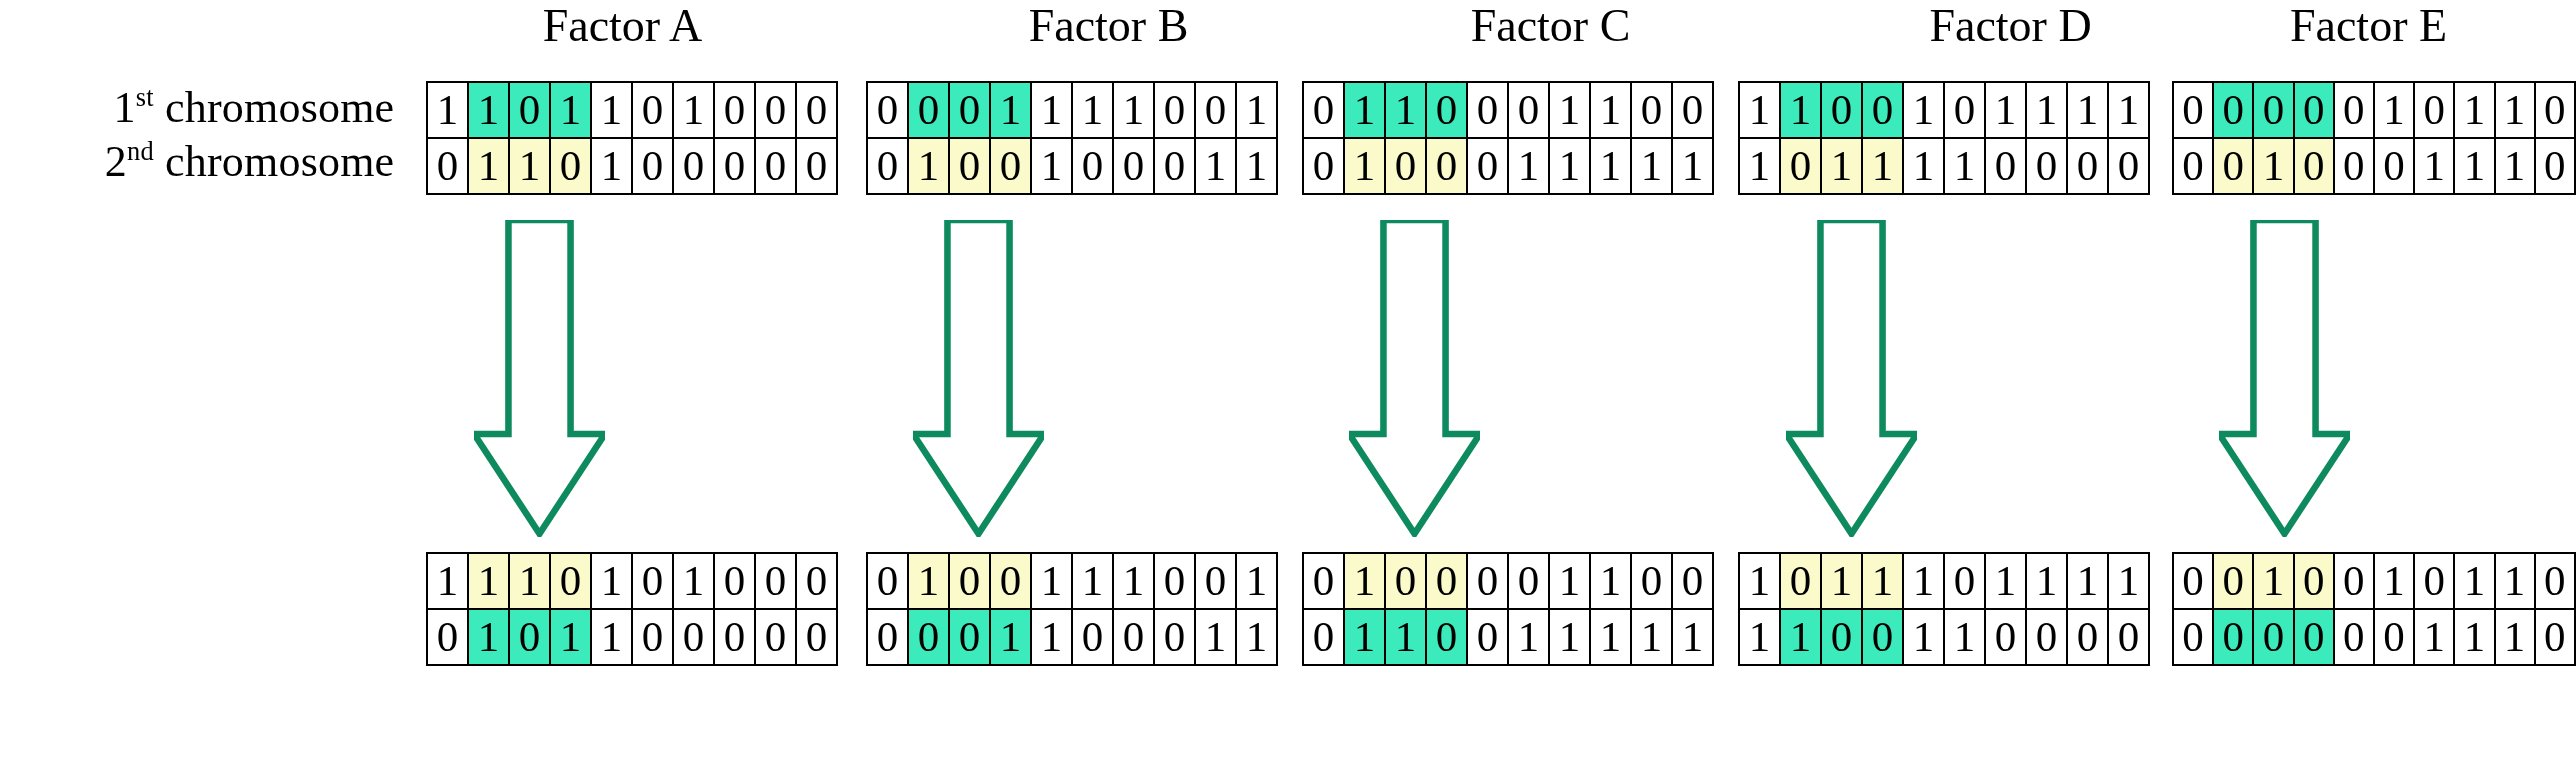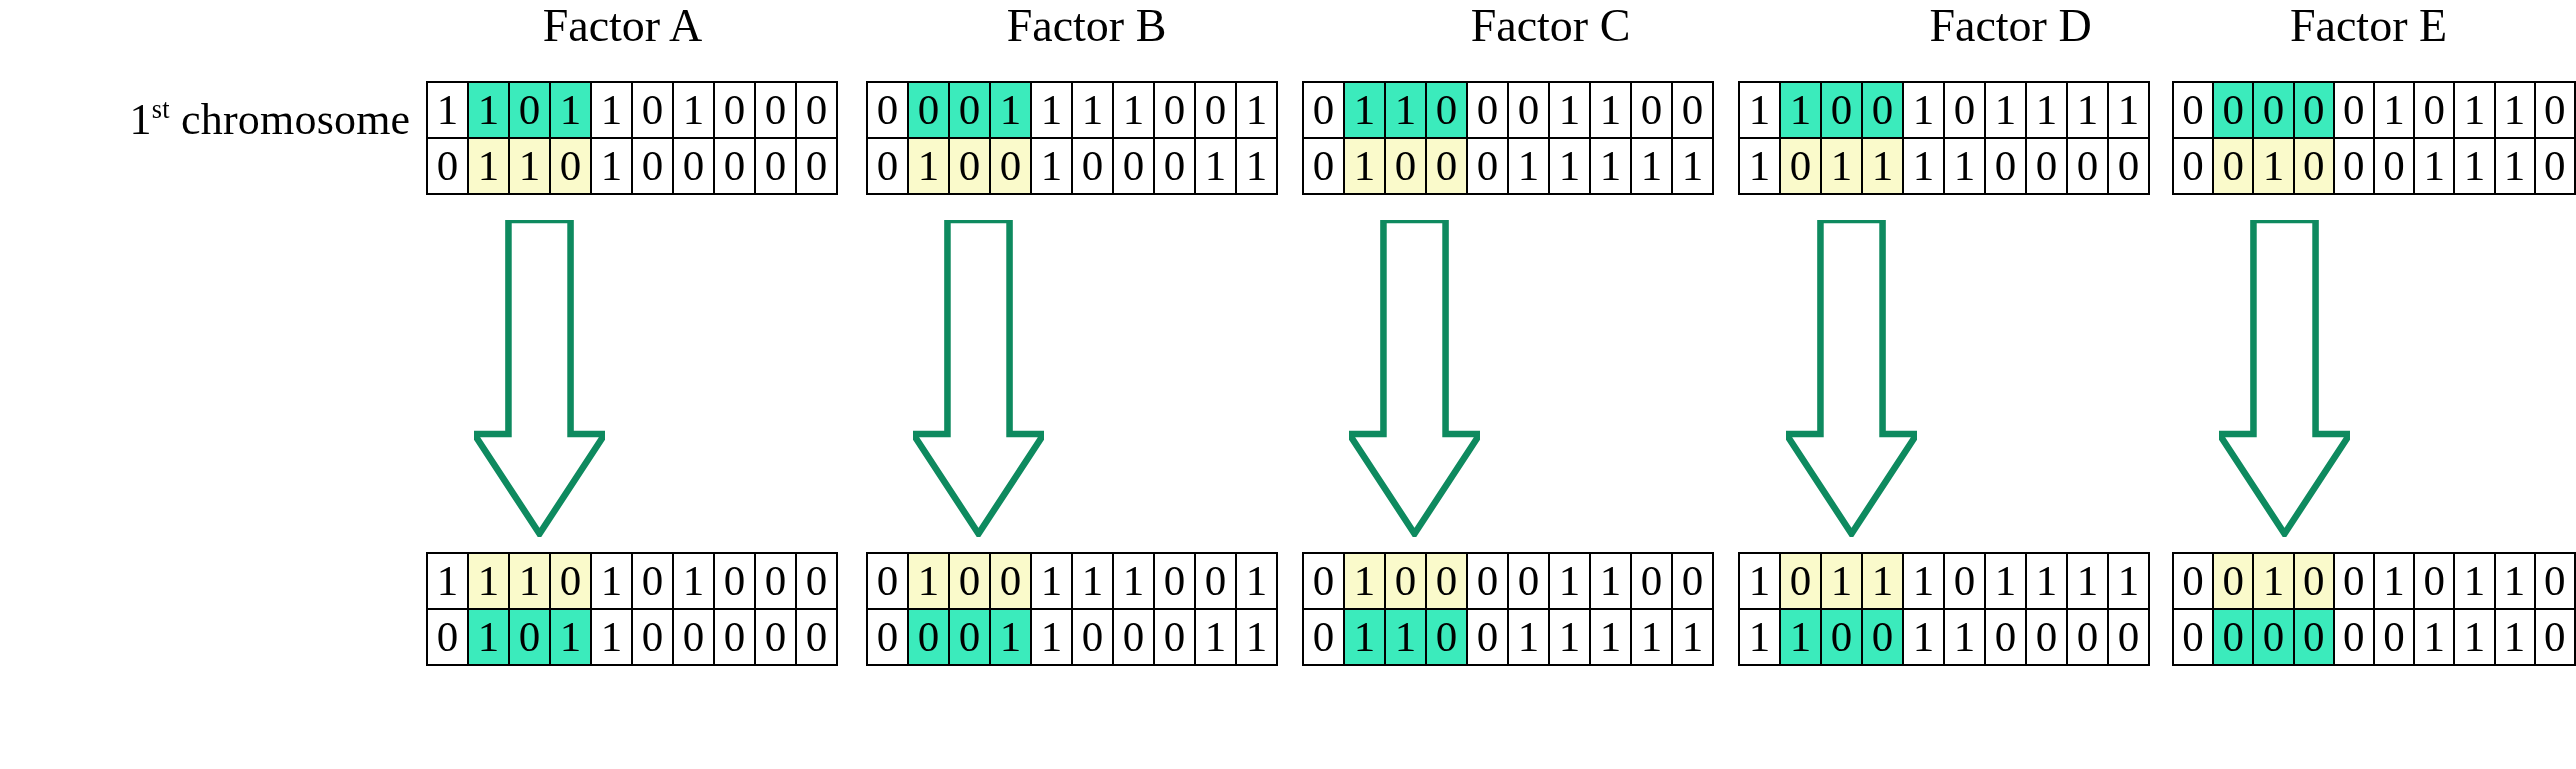--- a/index.html
+++ b/index.html
@@ -4,21 +4,21 @@
 <style>
   html,body{margin:0;padding:0;background:#ffffff;}
   body{
     width:2576px;height:769px;position:relative;overflow:hidden;
     font-family:"Liberation Serif","DejaVu Serif",serif;
     color:#000000;
   }
   #stage{position:absolute;left:0;top:0;width:2576px;height:769px;}
 
   
-  .row-labels{position:absolute;left:0;top:93px;width:409px;padding-left:16px;}
+  .row-labels{position:absolute;left:0;top:81px;width:409px;}
   .row-label{
     height:54px;line-height:54px;
     font-size:44px;text-align:right;padding-right:14.7px;
     white-space:nowrap;letter-spacing:0.2px;
   }
   .row-label sup{font-size:0.60em;vertical-align:super;line-height:0;}
 
   
   .factor-title{
     position:absolute;top:3.3px;
@@ -44,20 +44,23 @@
 </style>
 </head>
 <body>
 
 <div id="stage">
 
   <div class="row-labels">
     <div class="row-label">
       <span>1</span><sup>st</sup><span> chromosome</span>
     </div>
+    <div class="row-label">
+      <span>2</span><sup>nd</sup><span> chromosome</span>
+    </div>
   </div>
 
   <div id="columns">
       <div class="factor-title" style="left: 426px; width: 393px;">Factor A</div>
       <table class="chrom-table" style="left: 426px; top: 81px;">
         <tbody>
           <tr>
             <td>1</td>
             <td class="hl-teal">1</td>
             <td class="hl-teal">0</td>
@@ -109,21 +112,21 @@
             <td>0</td>
             <td>0</td>
           </tr>
         </tbody>
       </table>
       <div class="arrow-wrap" style="left: 474px; top: 220px;">
         <svg width="131" height="317" viewBox="0 0 160 388">
           <polygon points="42,0 118,0 118,262 160,262 80,384 0,262 42,262" fill="none" stroke="#0E8A5F" stroke-width="8" stroke-linejoin="miter" stroke-miterlimit="10"></polygon>
         </svg>
       </div>
-      <div class="factor-title" style="left: 890px; width: 393px;">Factor B</div>
+      <div class="factor-title" style="left: 912px; width: 393px;">Factor B</div>
       <table class="chrom-table" style="left: 866px; top: 81px;">
         <tbody>
           <tr>
             <td>0</td>
             <td class="hl-teal">0</td>
             <td class="hl-teal">0</td>
             <td class="hl-teal">1</td>
             <td>1</td>
             <td>1</td>
             <td>1</td>

